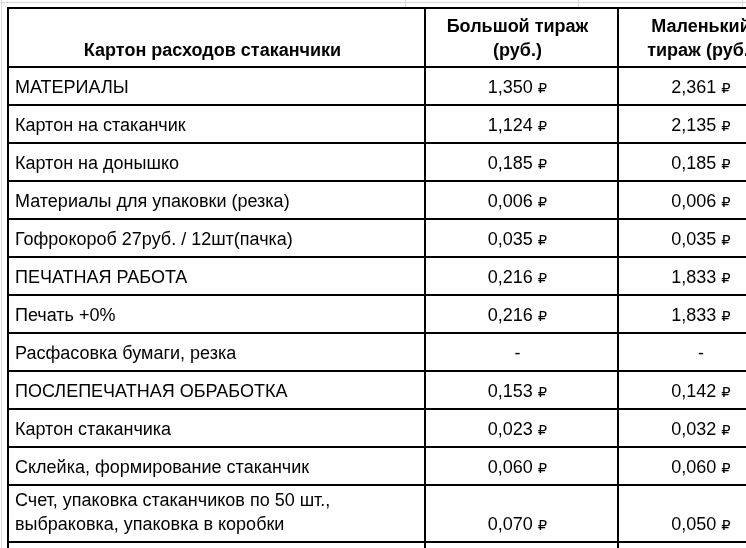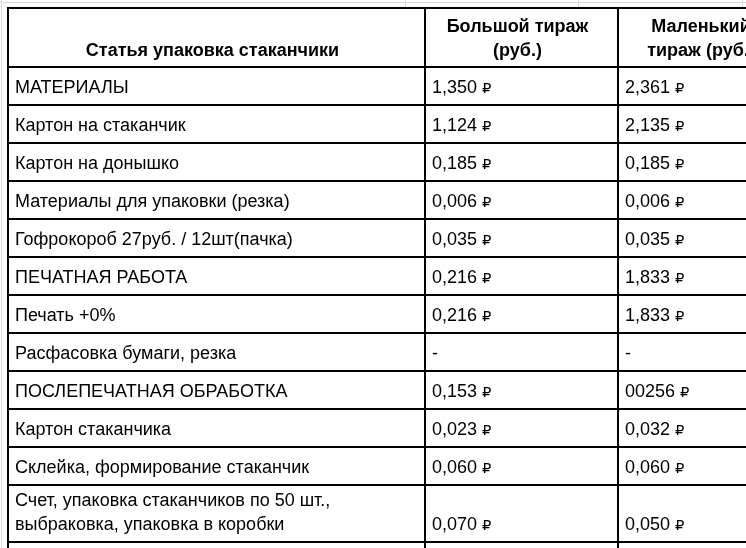--- a/index.html
+++ b/index.html
@@ -53,41 +53,41 @@
     height: 53px;
     padding-bottom: 4px;
   }
   .cost-table tbody td { height: 31px; margin-top: 28px; }
   .cost-table tbody tr.tall td { height: 50px; }
   .cost-table tbody tr.total td {
     height: 24px;
     font-weight: bold;
     padding-bottom: 4px;
   }
-  .cost-table td.val { text-align: left; white-space: nowrap; }
+  .cost-table td.val { text-align: center; white-space: nowrap; }
   .cur {
     font-size: 0.82em;
     margin-left: 5px;
   }
   tr.total .cur { font-weight: bold; }
 </style>
 </head>
 <body>
 
 <div class="canvas">
   <div class="gridline gl-h-top"></div>
   <div class="gridline gl-v-left"></div>
   <div class="gridline gl-v-mid1"></div>
   <div class="gridline gl-v-mid2"></div>
   <div class="gridline gl-v-right"></div>
 
   <table class="cost-table">
     <thead>
       <tr>
-        <th class="col-label">Статья упаковка стаканчики</th>
+        <th class="col-label">Картон расходов стаканчики</th>
         <th class="col-big">Большой тираж (руб.)</th>
         <th class="col-small">Маленький тираж (руб.)</th>
       </tr>
     </thead>
     <tbody id="table-rows">
         <tr>
     <td class="label">МАТЕРИАЛЫ</td>
     <td class="val">
       <span class="amount">1,350</span><span class="cur">₽</span>
     </td>
@@ -157,21 +157,21 @@
     <td class="val">
       <span class="amount">-</span>
     </td>
   </tr>
         <tr>
     <td class="label">ПОСЛЕПЕЧАТНАЯ ОБРАБОТКА</td>
     <td class="val">
       <span class="amount">0,153</span><span class="cur">₽</span>
     </td>
     <td class="val">
-      <span class="amount">00256</span><span class="cur">₽</span>
+      <span class="amount">0,142</span><span class="cur">₽</span>
     </td>
   </tr>
         <tr>
     <td class="label">Картон стаканчика</td>
     <td class="val">
       <span class="amount">0,023</span><span class="cur">₽</span>
     </td>
     <td class="val">
       <span class="amount">0,032</span><span class="cur">₽</span>
     </td>

